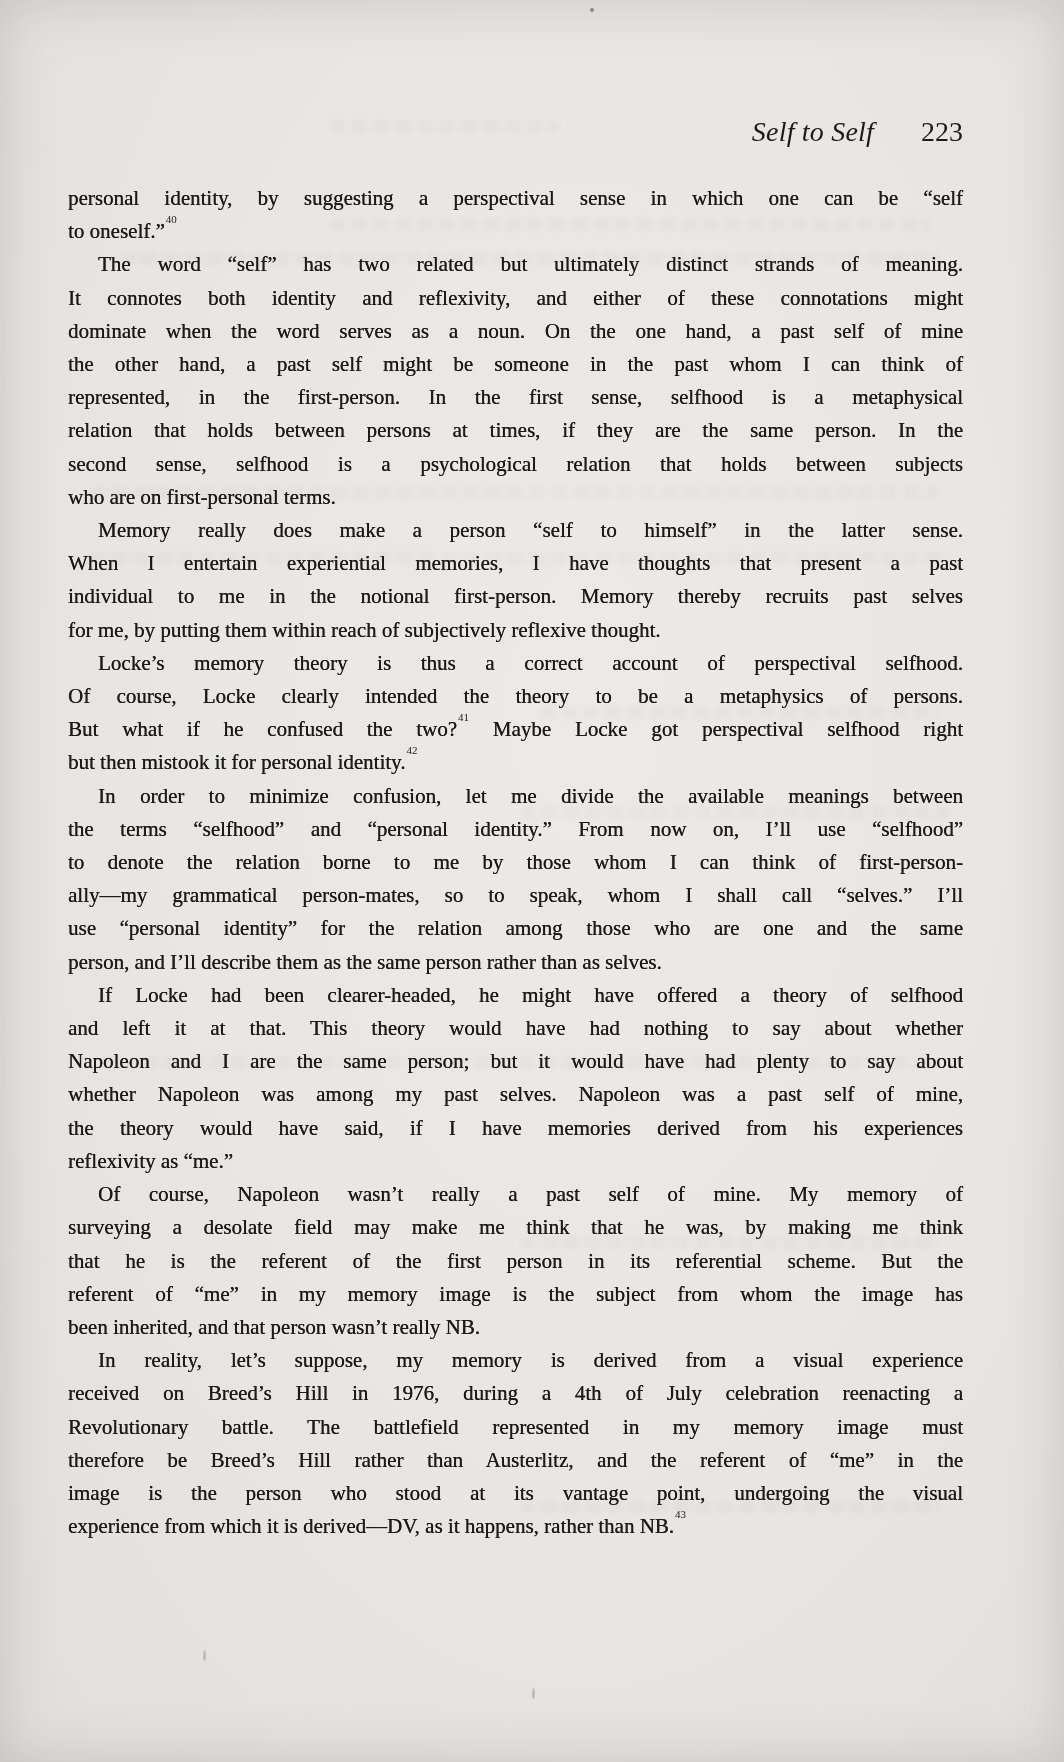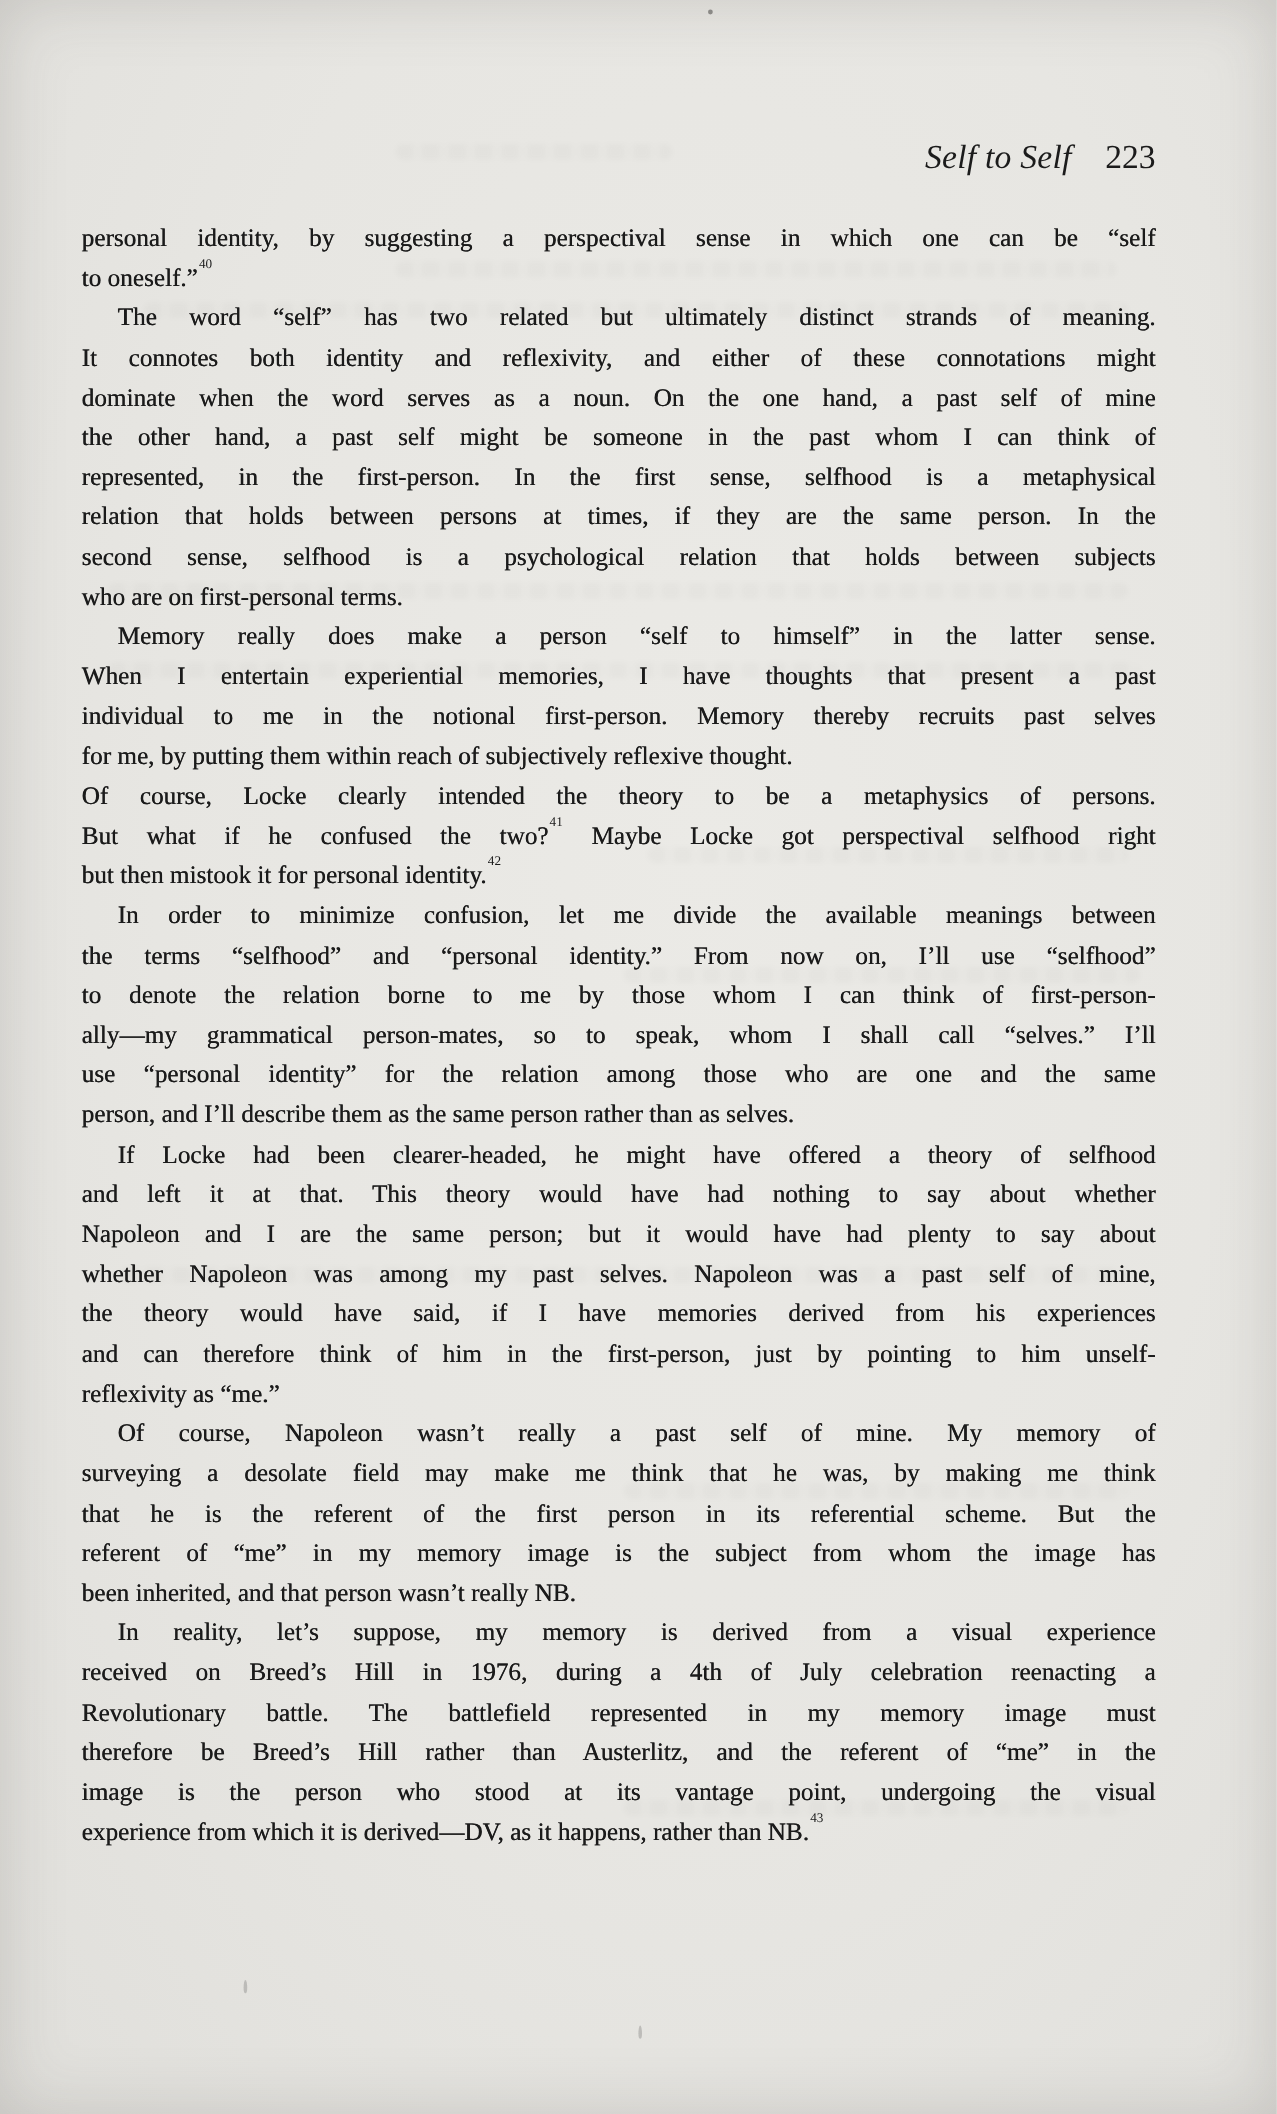--- a/index.html
+++ b/index.html
@@ -26,21 +26,21 @@
     position: absolute; left: 0; top: 0; bottom: 0; width: 56px;
     background: linear-gradient(to right,
       #0d0d0d 0px, #161616 5px, #48484. 0, #4a4a47 13px,
       #8f8f8b 21px, #c0bfbb 31px, #dbdad6 42px, rgba(231,230,226,0) 56px);
     z-index: 5;
   }
 
   .page-header {
     position: absolute;
     top: 117px; right: 101px;
-    display: flex; align-items: baseline; gap: 28px;
+    display: flex; align-items: baseline; gap: 47px;
     font-size: 28px; line-height: 30px;
     z-index: 3;
   }
   .running-title { font-style: italic; letter-spacing: 0.2px; }
   .page-number { font-style: normal; }
 
   .body-text {
     position: absolute;
     top: 182px; left: 68px; width: 895px;
     font-size: 21px; line-height: 33.2px;
@@ -114,39 +114,39 @@
       <div class="line">second sense, selfhood is a psychological relation that holds between subjects</div>
       <div class="line line-last">who are on first-personal terms.</div>
     </div>
     <div class="paragraph">
       <div class="line line-indent">Memory really does make a person “self to himself” in the latter sense.</div>
       <div class="line">When I entertain experiential memories, I have thoughts that present a past</div>
       <div class="line">individual to me in the notional first-person. Memory thereby recruits past selves</div>
       <div class="line line-last">for me, by putting them within reach of subjectively reflexive thought.</div>
     </div>
     <div class="paragraph">
+      <div class="line line-indent">Locke’s memory theory is thus a correct account of perspectival selfhood.</div>
       <div class="line">Of course, Locke clearly intended the theory to be a metaphysics of persons.</div>
       <div class="line">But what if he confused the two?<sup class="fn">41</sup> Maybe Locke got perspectival selfhood right</div>
       <div class="line line-last">but then mistook it for personal identity.<sup class="fn">42</sup></div>
     </div>
     <div class="paragraph">
       <div class="line line-indent">In order to minimize confusion, let me divide the available meanings between</div>
       <div class="line">the terms “selfhood” and “personal identity.” From now on, I’ll use “selfhood”</div>
       <div class="line">to denote the relation borne to me by those whom I can think of first-person-</div>
       <div class="line">ally—my grammatical person-mates, so to speak, whom I shall call “selves.” I’ll</div>
       <div class="line">use “personal identity” for the relation among those who are one and the same</div>
       <div class="line line-last">person, and I’ll describe them as the same person rather than as selves.</div>
     </div>
     <div class="paragraph">
       <div class="line line-indent">If Locke had been clearer-headed, he might have offered a theory of selfhood</div>
       <div class="line">and left it at that. This theory would have had nothing to say about whether</div>
       <div class="line">Napoleon and I are the same person; but it would have had plenty to say about</div>
       <div class="line">whether Napoleon was among my past selves. Napoleon was a past self of mine,</div>
       <div class="line">the theory would have said, if I have memories derived from his experiences</div>
-      <div class="line">and can therefore think of him in the first-person, just by pointing to him unself-</div>
       <div class="line line-last">reflexivity as “me.”</div>
     </div>
     <div class="paragraph">
       <div class="line line-indent">Of course, Napoleon wasn’t really a past self of mine. My memory of</div>
       <div class="line">surveying a desolate field may make me think that he was, by making me think</div>
       <div class="line">that he is the referent of the first person in its referential scheme. But the</div>
       <div class="line">referent of “me” in my memory image is the subject from whom the image has</div>
       <div class="line line-last">been inherited, and that person wasn’t really NB.</div>
     </div>
     <div class="paragraph">

